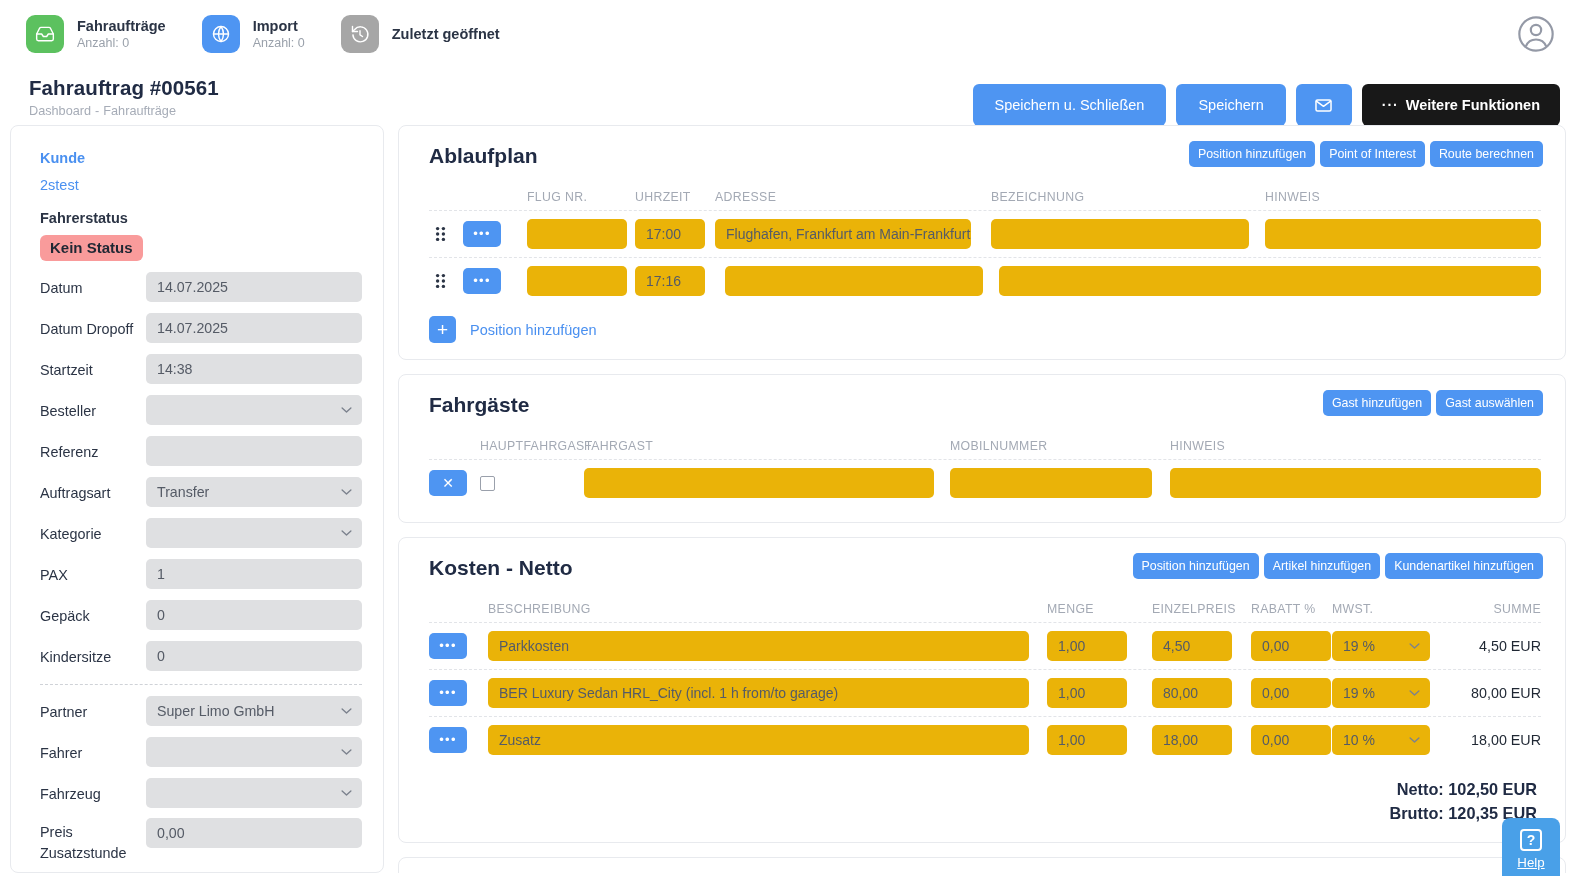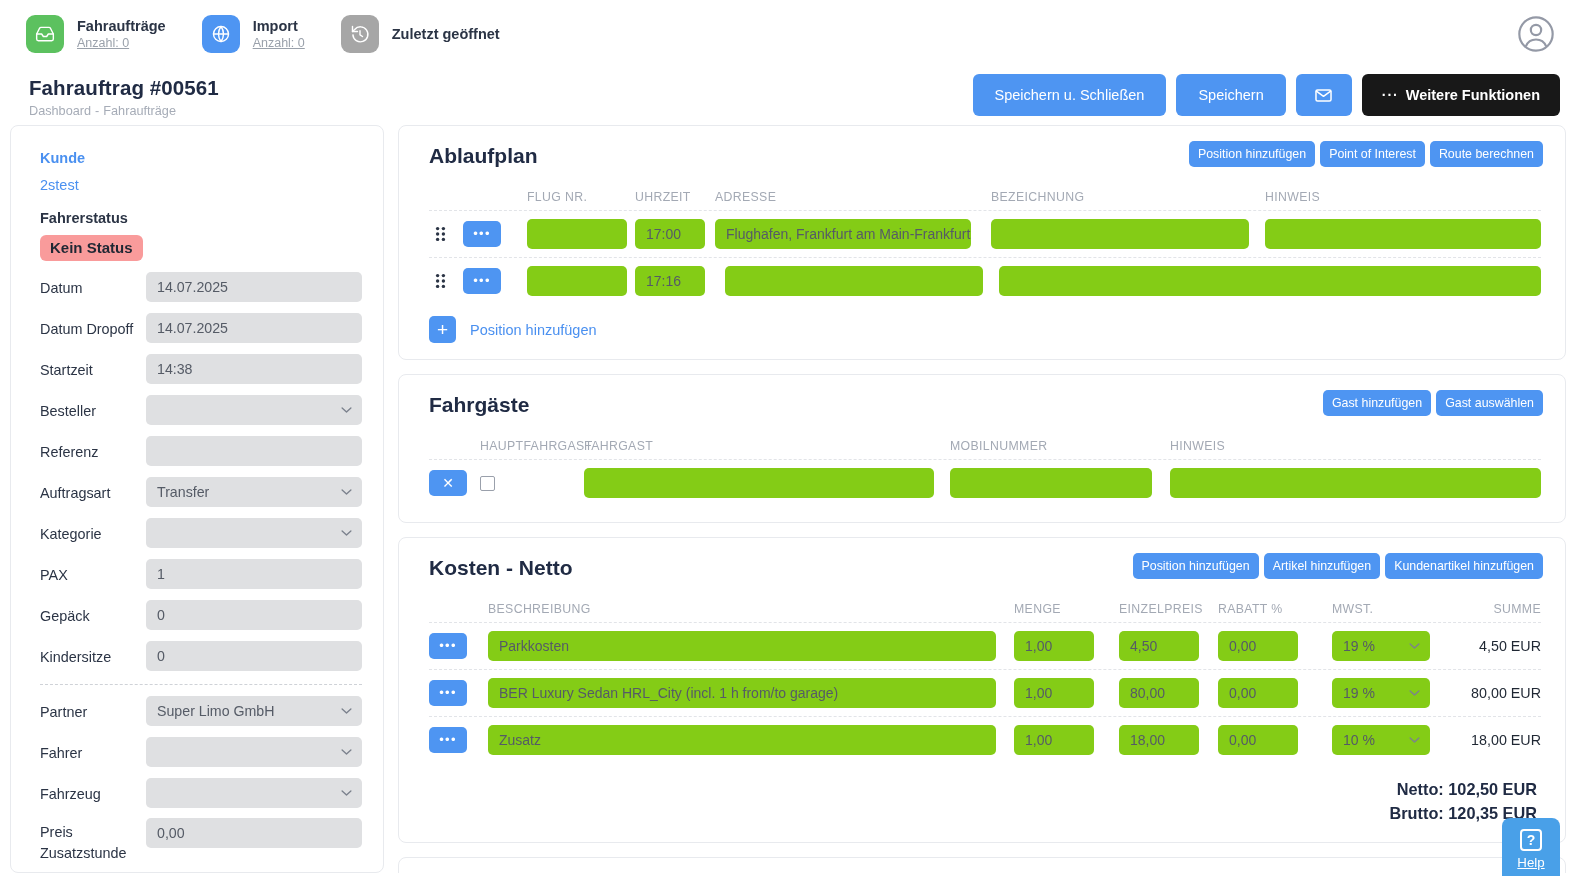--- a/index.html
+++ b/index.html
@@ -29,21 +29,21 @@
   .mod-ico {
     width: 38px; height: 38px;
     border-radius: 9px;
     display: flex; align-items: center; justify-content: center;
     color: #fff;
     flex: none;
   }
   .mod-ico svg { width: 20px; height: 20px; display:block; }
   .mod-txt { margin-left: 13px; line-height: 1.12; }
   .mod-title { font-size: 14.5px; font-weight: bold; color: #2b3445; white-space: nowrap;}
-  .mod-sub { font-size: 12.5px; color: #9aa1ab; white-space: nowrap; margin-top:2px;text-decoration:underline;}
+  .mod-sub { font-size: 12.5px; color: #9aa1ab; white-space: nowrap; margin-top:2px;}
   .mod-title-only { font-size: 14.5px; font-weight: bold; color: #2b3445; white-space: nowrap; margin-left:13px;}
   .avatar-btn {
     position: absolute; right: 22px; top: 14px;
     width: 40px; height: 40px; cursor: pointer;
   }
   .avatar-btn svg { width: 40px; height: 40px; color:#9499a6; display:block;}
 
   
   .pagehead {
     height: 57px;
@@ -61,20 +61,21 @@
     display: flex; align-items: center; gap: 10px;
   }
   .btn {
     border: none; border-radius: 6px; cursor: pointer;
     font-family: "Liberation Sans", sans-serif;
     font-size: 14.5px; color: #fff;
     background: #4a90f0;
     height: 42px; padding: 0 22px;
     display:flex; align-items:center; justify-content:center;
     white-space: nowrap;
+    margin-top: 10px;
   }
   .btn-blue { background: #4e95f2; }
   .btn-dark { background: #181818; font-weight: bold; padding: 0 20px;}
   .btn-icon { width: 56px; padding: 0; }
   .btn-icon svg { width:19px; height:19px; display:block;}
   .dots-lead { letter-spacing: 1px; margin-right: 7px; font-size: 14px;}
 
   
   .body-wrap {
     display: flex;
@@ -166,21 +167,21 @@
     padding-top: 22px; padding-bottom: 6px;
     border-bottom: 1px dashed #e2e4e8;
   }
   .trow {
     display:flex; align-items:center;
     padding: 8px 0;
     border-bottom: 1px dashed #e2e4e8;
   }
   .trow.nb { border-bottom: none; }
   .cell-inp {
-    background:#84cc16; border-radius:5px; height:30px;
+    background:#eab308; border-radius:5px; height:30px;
     display:flex; align-items:center; padding: 0 11px;
     font-size: 14px; color:#555b66;
     overflow:hidden; white-space:nowrap;
     cursor: text;
   }
   .drag-h { width:22px; flex:none; display:flex; align-items:center; justify-content:center; cursor:grab;}
   .drag-h svg{width:11px;height:16px;display:block;color:#2b3445;}
   .dotbtn {
     width:38px; height:26px; background:#4e95f2; border-radius:5px;
     color:#fff; border:none; cursor:pointer;
@@ -221,21 +222,21 @@
     width:15px;height:15px;border:1px solid #9aa0ab;border-radius:2px;background:#fff;
     cursor:pointer; flex:none;
   }
 
   
   .c-k-act  { width: 41px; flex:none;}
   .c-k-desc { flex:1; margin-left: 18px;}
   .c-k-men  { width: 80px; flex:none; margin-left: 18px;}
   .c-k-einz { width: 80px; flex:none; margin-left: 25px;}
   .c-k-rab  { width: 80px; flex:none; margin-left: 19px;}
-  .c-k-mwst { width: 98px; flex:none; margin-left: 34px;}
+  .c-k-mwst { width: 98px; flex:none; margin-left: 1px;}
   .c-k-sum  { width: 97px; flex:none; margin-left: 14px; text-align:right;
               font-size:14.3px; color:#1f2733;}
   .mwst-sel { position:relative; padding-right:26px;}
 
   .totals { text-align:right; padding-top: 14px; padding-right: 4px;}
   .totline { font-size: 16.3px; font-weight:bold; color:#202b44; line-height:1.5; }
 
   
   .help-w {
     position: fixed; right: 18px; bottom: 0px;

